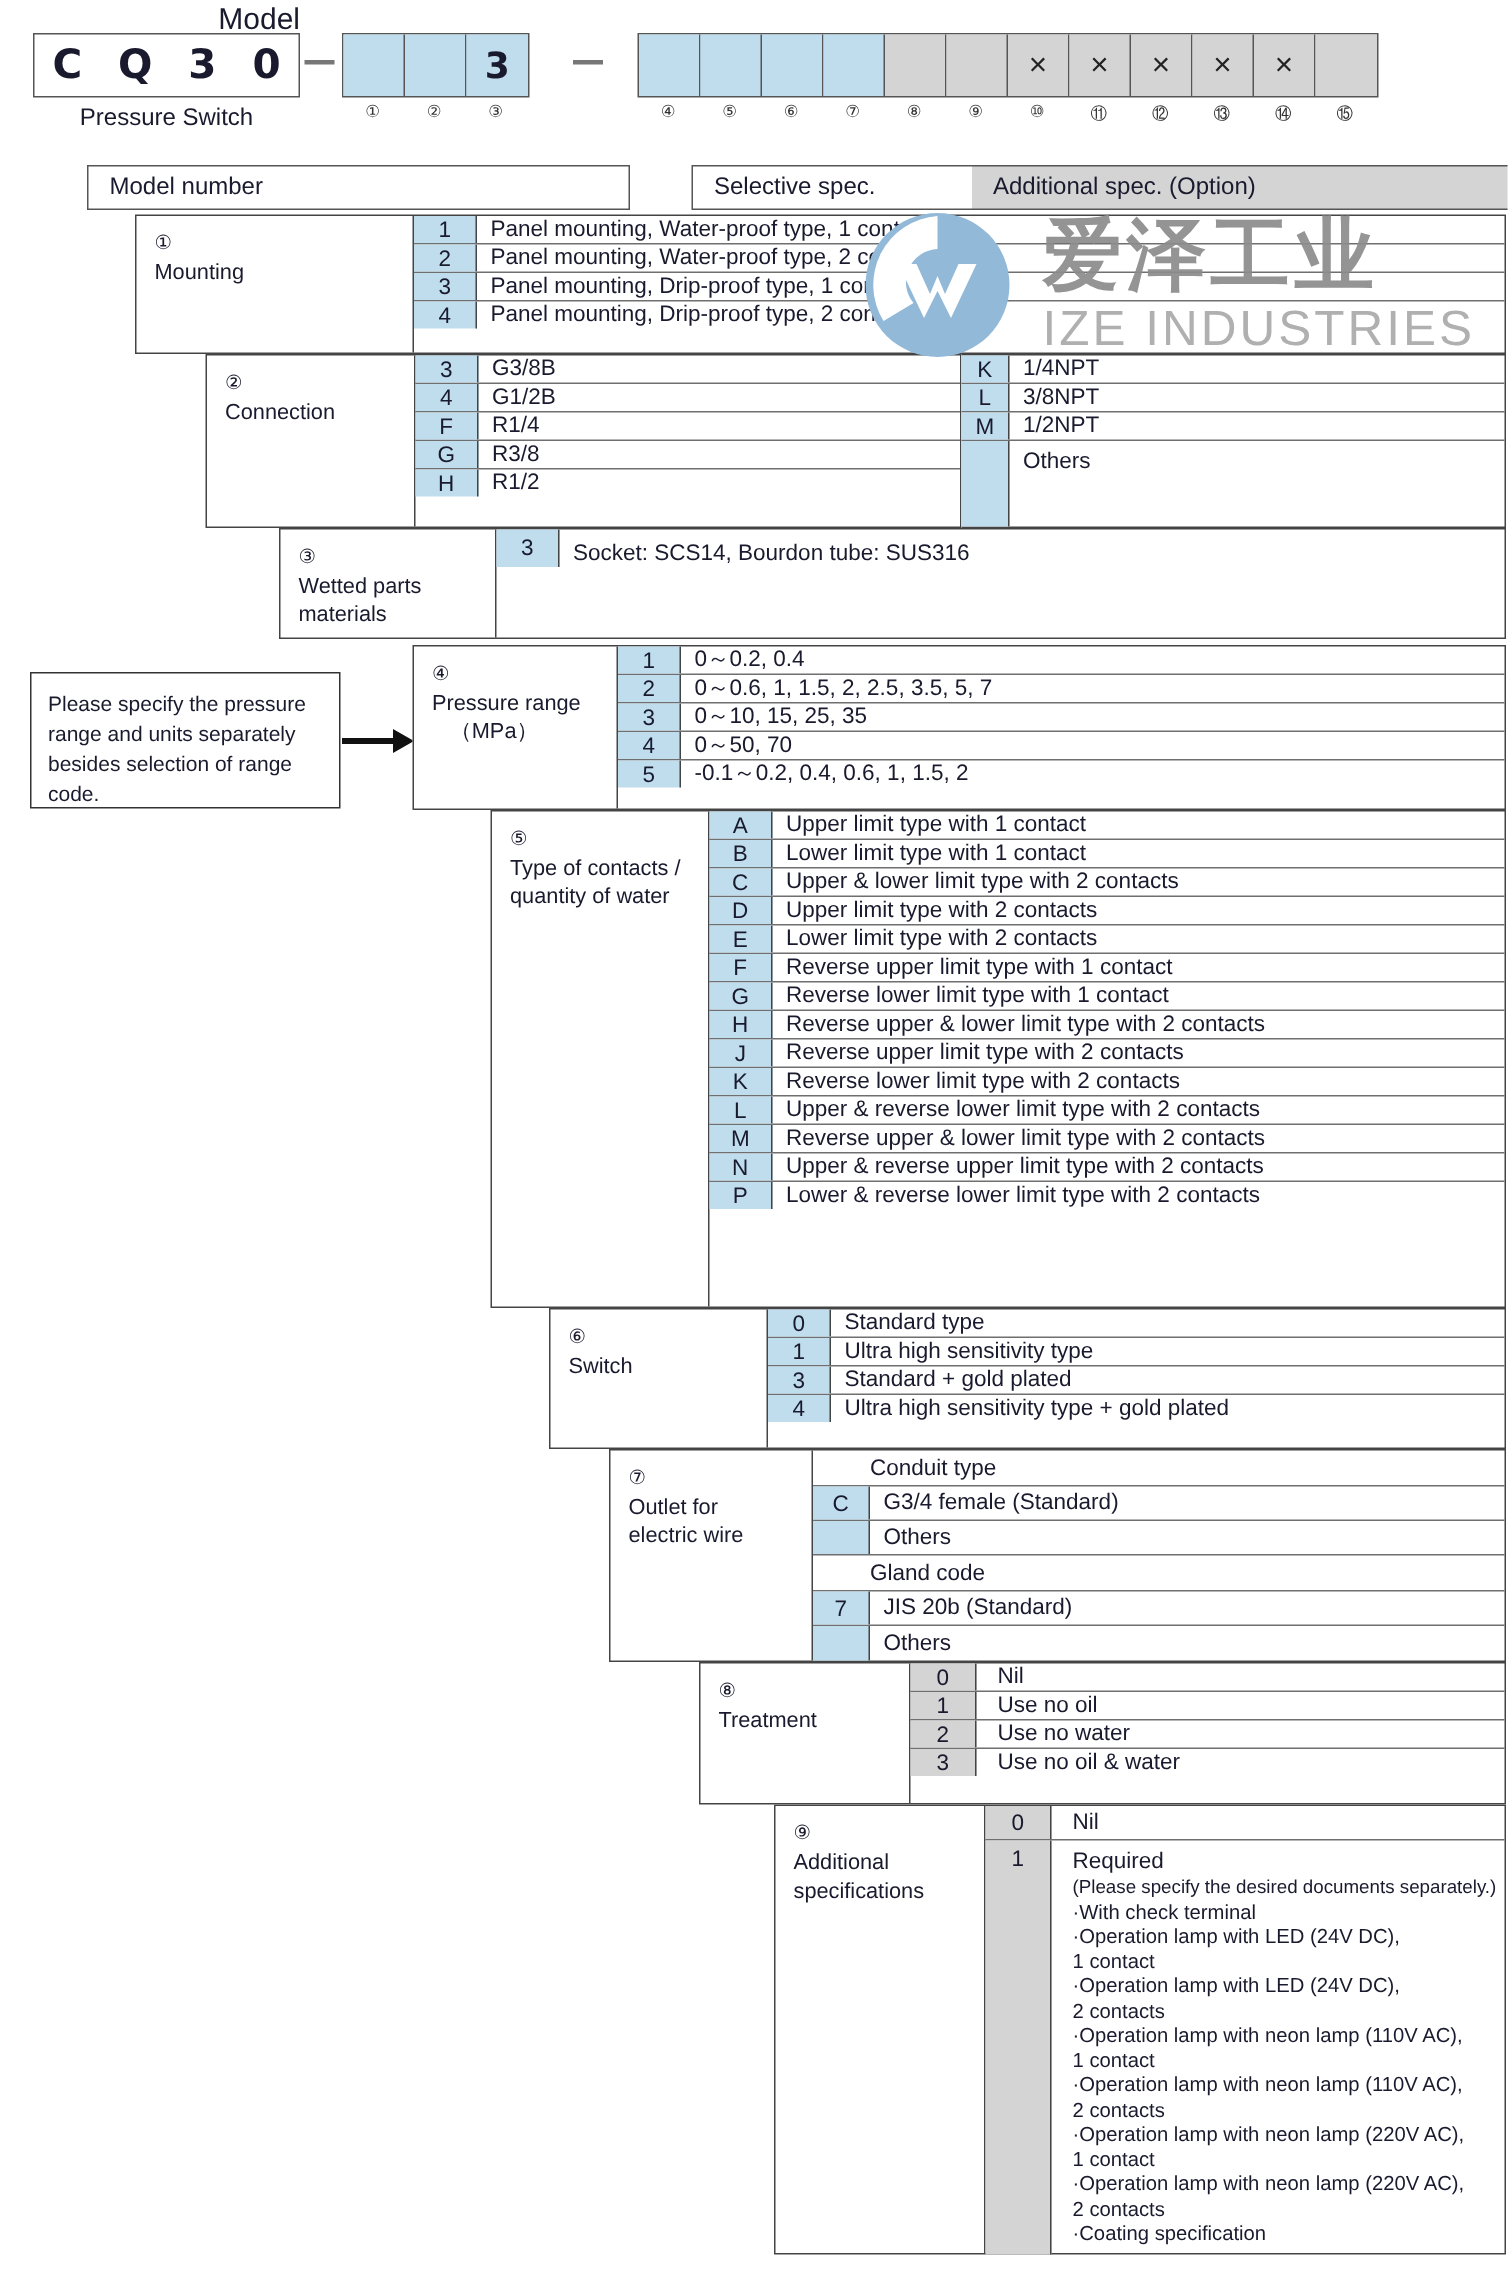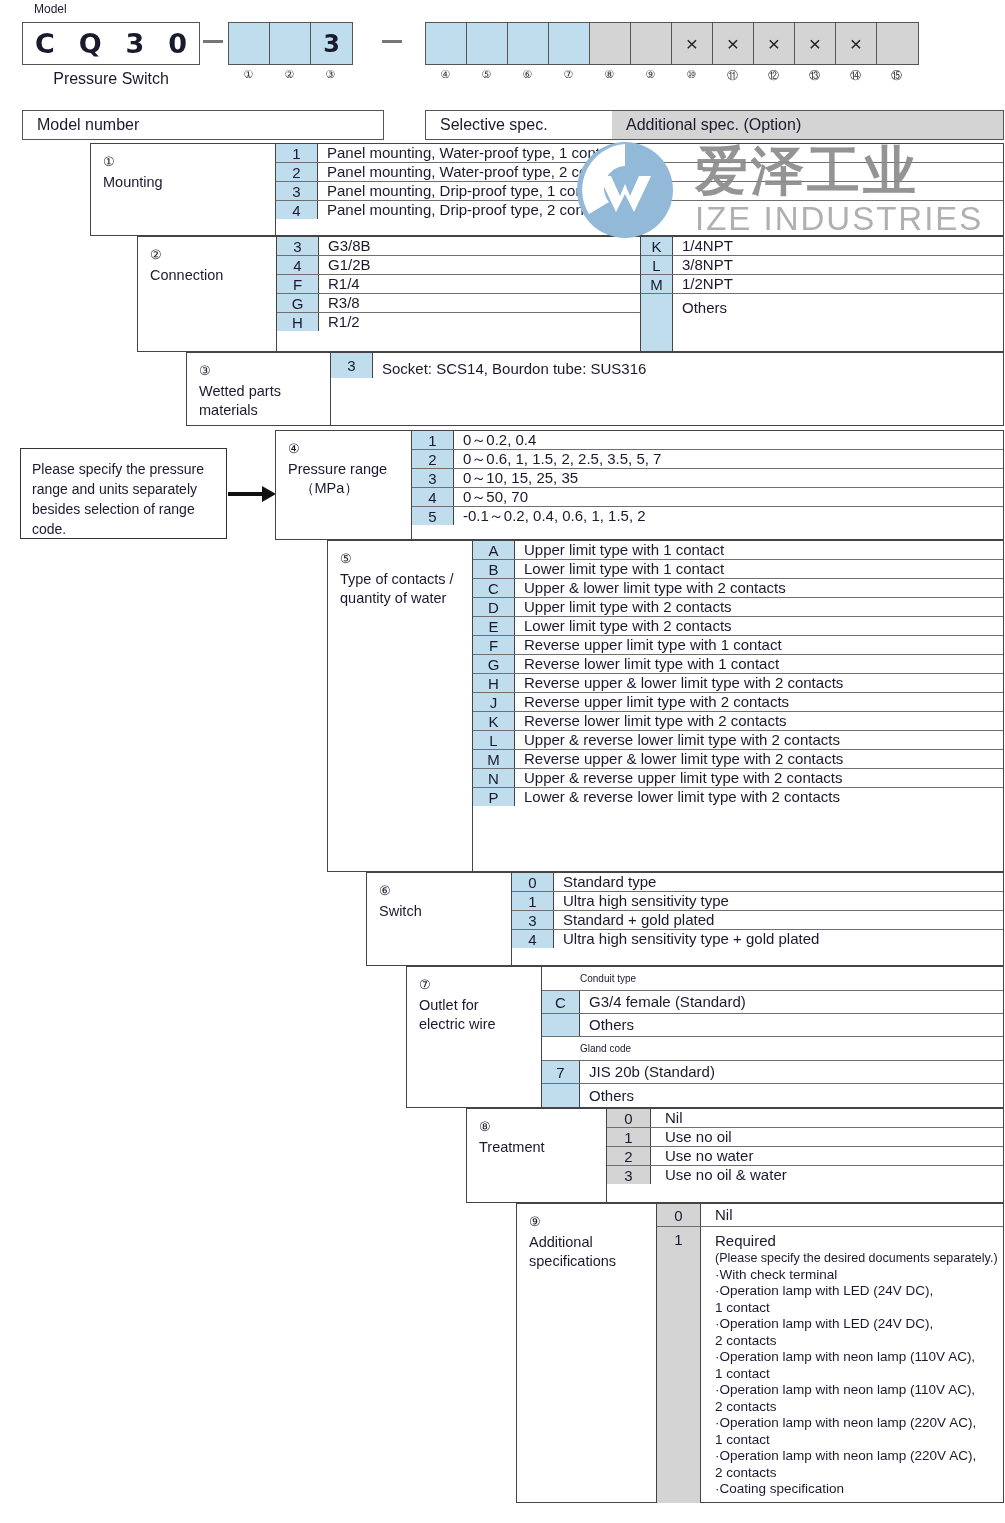--- a/index.html
+++ b/index.html
@@ -30,22 +30,22 @@
   }
   #wm-en{
     position:absolute; left:130px; top:62px;
     font-size:33px; color:#b0b0b0; letter-spacing:2px;
     white-space:nowrap; font-weight:400;
   }
 
   
   #code-row{ position:absolute; left:0; top:0; width:1005px; height:100px; }
   #model-label{
-    position:absolute; left:34px; top:2px; width:178px;
-    text-align:left; font-size:12px;
+    position:absolute; left:22px; top:2px; width:178px;
+    text-align:right; font-size:20px;
   }
   #model-box{
     position:absolute; left:22px; top:22px; width:178px; height:43px;
     border:1.5px solid #555; background:#fff;
     display:flex; align-items:center; justify-content:space-around;
     font-family:"DejaVu Sans", sans-serif;
     font-size:27px; font-weight:bold; letter-spacing:0;
   }
   #model-sub{
     position:absolute; left:22px; top:70px; width:178px;
@@ -67,21 +67,21 @@
   .cell.blue{ background:#bfdded; }
   .cell.gray{ background:#d4d4d4; }
   .marks{ position:absolute; top:68px; height:20px; display:flex; }
   .mark{ width:41px; text-align:center; font-size:11px; color:#333; }
   .xg{ font-size:21px; font-weight:400; color:#222; font-family:"Liberation Sans",sans-serif;}
 
   
   .hdr{
     position:absolute; height:30px; border:1.5px solid #555;
     display:flex; align-items:center; padding-left:14px;
-    font-size:16px; background:#fff;
+    font-size:16px; background:#fff;margin-left:36px;
   }
   #hdr-model{ left:22px; top:110px; width:362px; }
   #hdr-sel  { left:425px; top:110px; width:188px; }
   #hdr-add  { left:612px; top:110px; width:392px; background:#d4d4d4; border-left:none;}
 
   
   .sect{ position:absolute; border:1.5px solid #444; background:#fff; display:flex; }
   .sect .namecol{
     flex:0 0 auto; padding:8px 0 0 12px; font-size:14.5px; line-height:19px;
     border-right:1.5px solid #444;
@@ -111,21 +111,21 @@
     position:absolute; left:20px; top:448px; width:207px; height:91px;
     border:1.5px solid #333; background:#fff;
     padding:10px 8px 0 11px; font-size:14px; line-height:20px;
   }
   #note-arrow{
     position:absolute; left:228px; top:485px; width:48px; height:18px;
   }
 
   .subhdr{
     display:flex; align-items:center; padding-left:38px;
-    font-size:10px; border-bottom:1px solid #6f6f6f;
+    font-size:15px; border-bottom:1px solid #6f6f6f;
   }
 
   .addlist{ font-size:13.5px; line-height:16.5px; padding:4px 0 5px 9px; }
   .addlist .big{ font-size:15px; line-height:19px; }
   .addlist .small{ font-size:12.5px; }
 </style>
 </head>
 <body>
 
 <div id="code-row">

